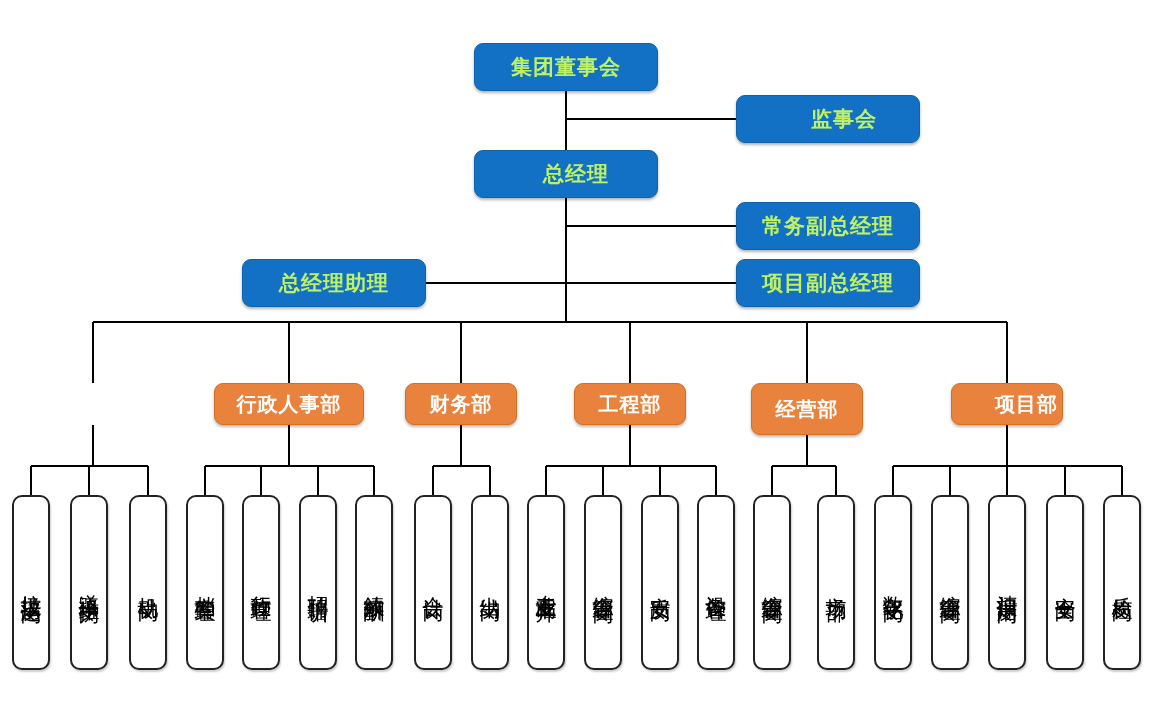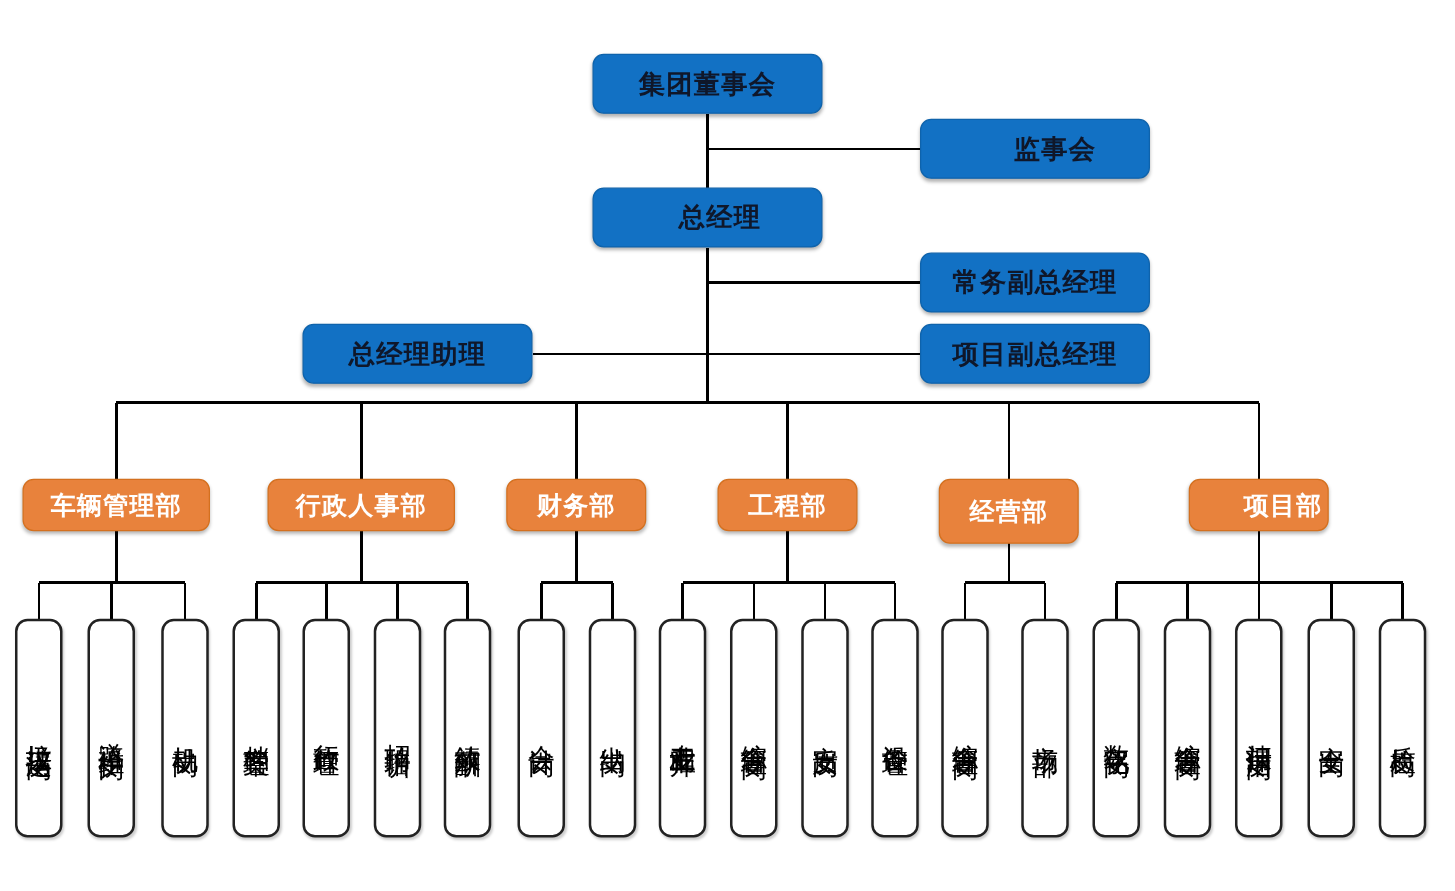--- a/index.html
+++ b/index.html
@@ -28,21 +28,21 @@
     align-items:center;
     justify-content:center;
     text-align:center;
     z-index:2;
   }
   
   .node.blue{
     background:#1271C4;
     border:1px solid #0E63AC;
     border-radius:9px;
-    color:#0f172a;
+    color:#bef264;
     font-size:21px;
     font-weight:700;
     letter-spacing:1px;
     box-shadow:0 2px 3px rgba(0,0,0,0.30);
   }
   
   .node.orange{
     background:#E8823C;
     border:1px solid #D4701F;
     border-radius:9px;
@@ -157,23 +157,20 @@
   </div>
 
   <div class="node blue" style="left:736px; top:259px; width:184px; height:48px;">
     <span>项目副总经理</span>
   </div>
 
   <div class="node blue" style="left:242px; top:259px; width:184px; height:48px;">
     <span>总经理助理</span>
   </div>
 
-  <div class="node orange" style="left:18px; top:383px; width:150px; height:42px;">
-    <span>车辆管理部</span>
-  </div>
 
   <div class="node orange" style="left:214px; top:383px; width:150px; height:42px;">
     <span>行政人事部</span>
   </div>
 
   <div class="node orange" style="left:405px; top:383px; width:112px; height:42px;text-align:right;">
     <span>财务部</span>
   </div>
 
   <div class="node orange" style="left:574px; top:383px; width:112px; height:42px;">

